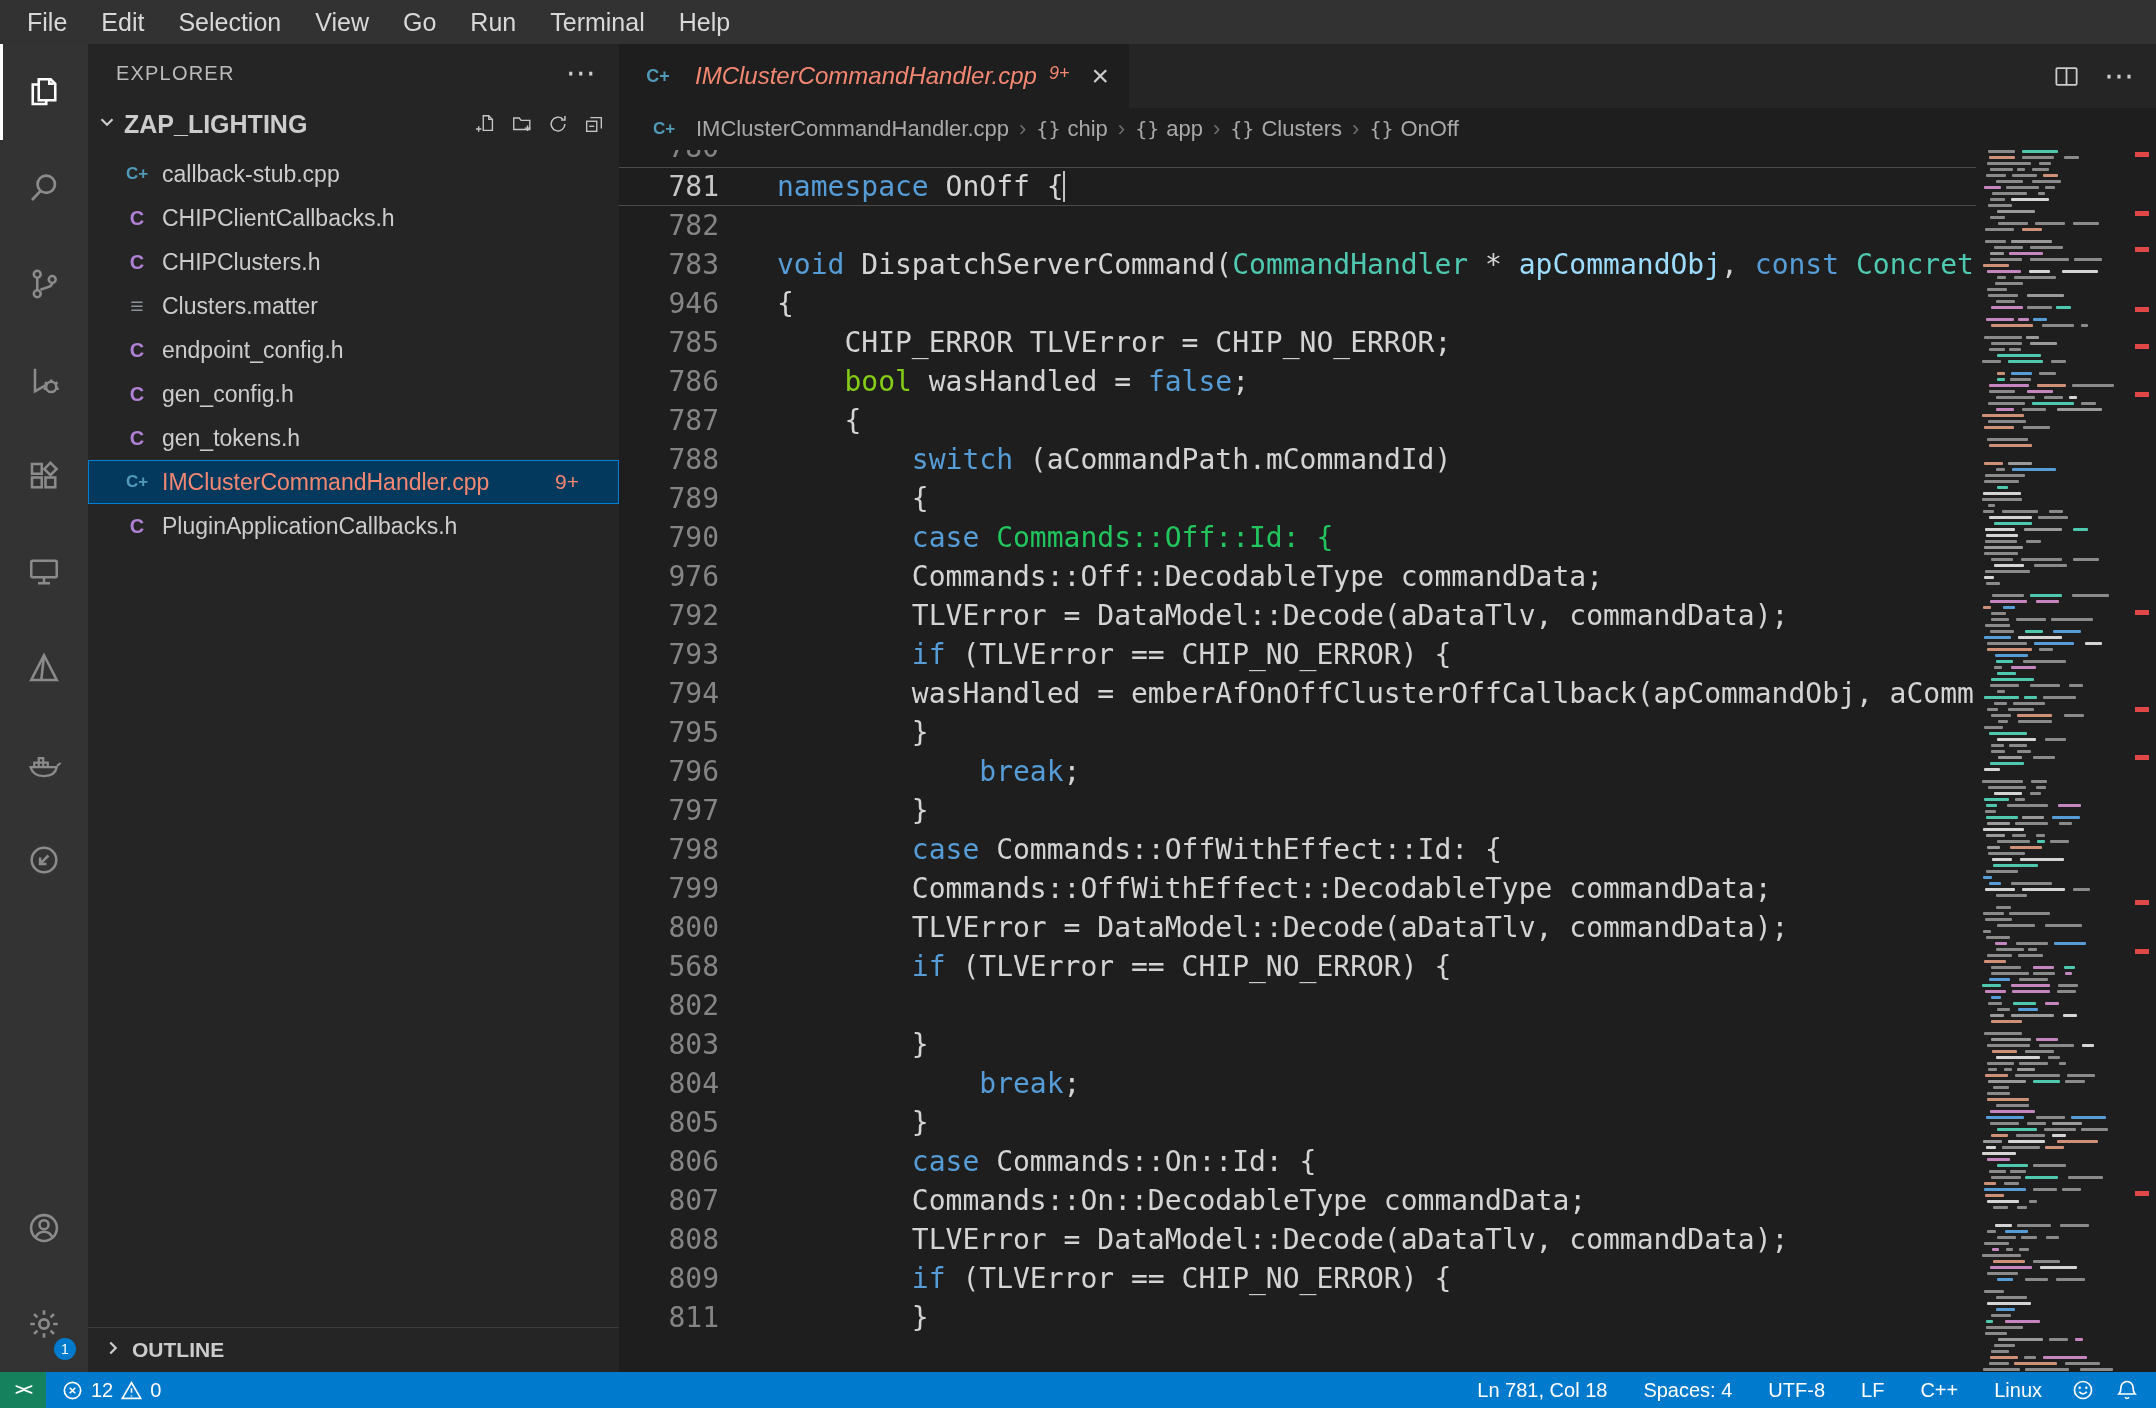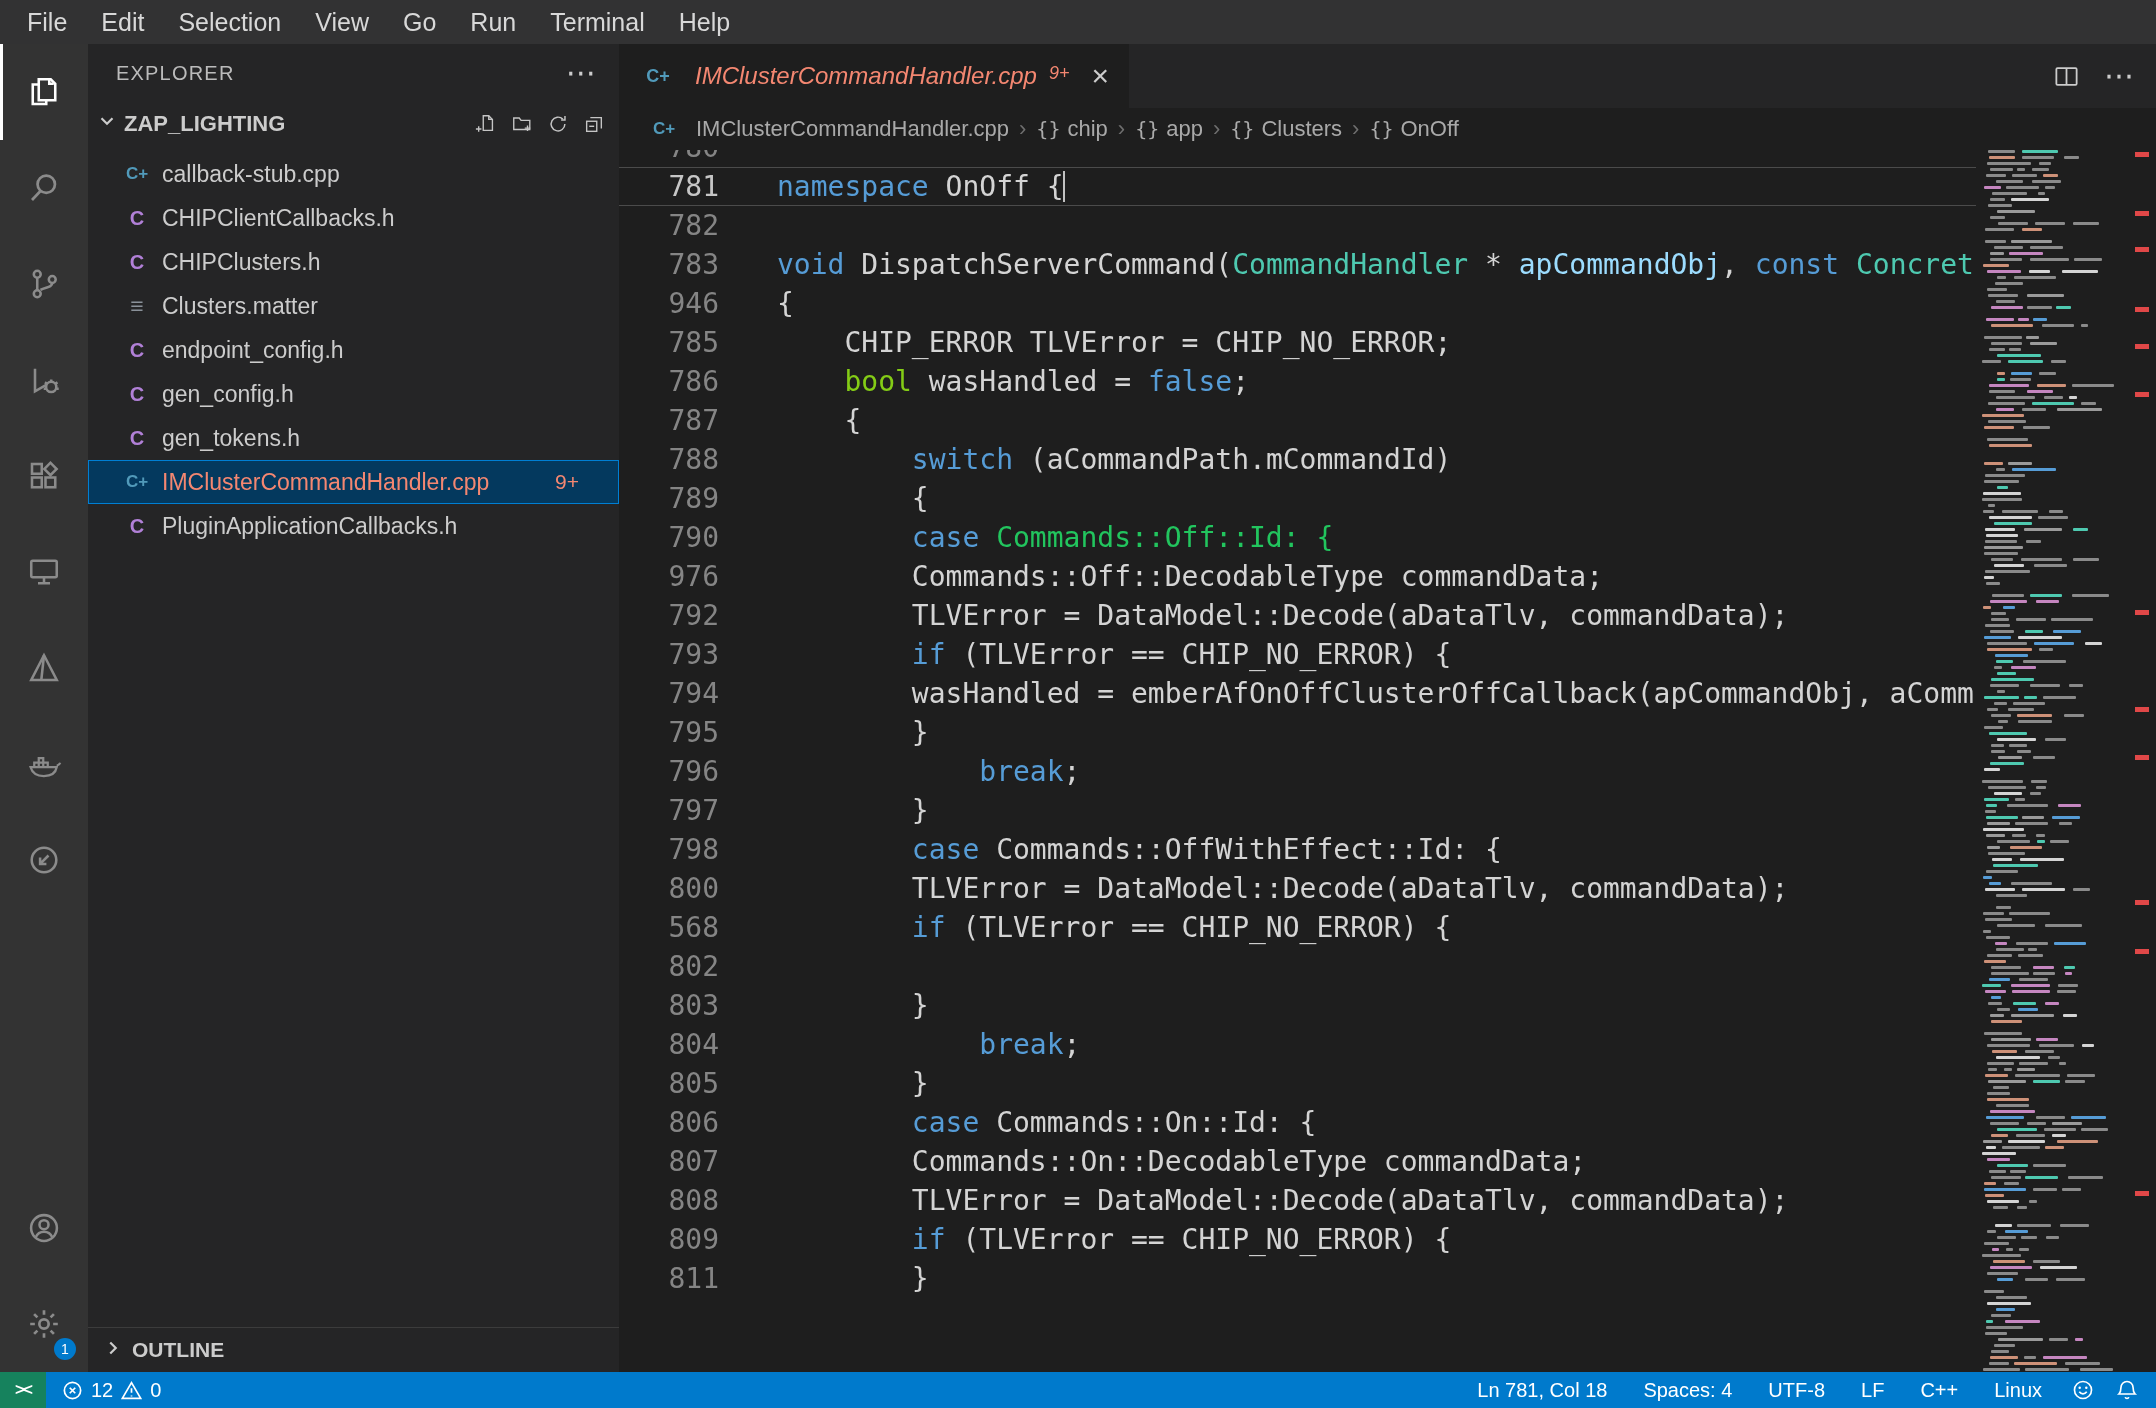--- a/index.html
+++ b/index.html
@@ -20,21 +20,21 @@
   .ab-item svg{width:36px;height:36px;}
   .ab-spacer{flex:1;}
   .badge{position:absolute;right:12px;bottom:12px;min-width:22px;height:22px;border-radius:50%;
     background:#007acc;color:#fff;font-size:14px;display:flex;align-items:center;justify-content:center;}
 
   
   .sidebar{width:531px;background:#252526;color:#cccccc;position:relative;flex:none;display:flex;flex-direction:column;}
   .sb-title{height:58px;display:flex;align-items:center;padding:0 22px 0 28px;font-size:20px;letter-spacing:1.2px;color:#bbbbbb;flex:none;}
   .sb-title .sp{flex:1;}
   .ellip{font-size:30px;color:#cccccc;line-height:10px;}
-  .sb-section{height:44px;display:flex;align-items:center;font-weight:700;font-size:22px;color:#cccccc;padding:0 14px 0 8px;gap:6px;flex:none;}
+  .sb-section{height:44px;display:flex;align-items:center;font-weight:700;font-size:25px;color:#cccccc;padding:0 14px 0 8px;gap:6px;flex:none;}
   .sb-section .sec-label{flex:1;}
   .sec-actions{display:flex;align-items:center;gap:14px;color:#c5c5c5;}
   .sec-actions svg{width:22px;height:22px;}
   .chev svg{width:22px;height:22px;}
   .file-list{padding-top:6px;}
   .frow{height:44px;display:flex;align-items:center;padding-left:34px;font-size:23px;color:#cccccc;box-sizing:border-box;}
   .frow.sel{background:#04395e;outline:1px solid #007fd4;outline-offset:-1px;color:#ffffff;}
   .ficon{width:30px;margin-right:10px;font-weight:700;display:inline-flex;justify-content:center;flex:none;}
   .fname{flex:1;white-space:nowrap;overflow:hidden;}
   .fbadge{font-size:21px;color:#f48771;margin-right:40px;}
@@ -321,20 +321,21 @@
             <div class="cl"><span class="ln">789</span><span class="ct"><span style="color: rgb(212, 212, 212);">        {</span></span></div>
             <div class="cl"><span class="ln">790</span><span class="ct"><span style="color: rgb(212, 212, 212);">        </span><span style="color: rgb(86, 156, 214);">case</span><span style="color: #22c55e;"> Commands::Off::Id: {</span></span></div>
             <div class="cl"><span class="ln">976</span><span class="ct"><span style="color: rgb(212, 212, 212);">        Commands::Off::DecodableType commandData;</span></span></div>
             <div class="cl"><span class="ln">792</span><span class="ct"><span style="color: rgb(212, 212, 212);">        TLVError = DataModel::Decode(aDataTlv, commandData);</span></span></div>
             <div class="cl"><span class="ln">793</span><span class="ct"><span style="color: rgb(212, 212, 212);">        </span><span style="color: rgb(86, 156, 214);">if</span><span style="color: rgb(212, 212, 212);"> (TLVError == CHIP_NO_ERROR) {</span></span></div>
             <div class="cl"><span class="ln">794</span><span class="ct"><span style="color: rgb(212, 212, 212);">        wasHandled = emberAfOnOffClusterOffCallback(apCommandObj, aComm</span></span></div>
             <div class="cl"><span class="ln">795</span><span class="ct"><span style="color: rgb(212, 212, 212);">        }</span></span></div>
             <div class="cl"><span class="ln">796</span><span class="ct"><span style="color: rgb(212, 212, 212);">            </span><span style="color: rgb(86, 156, 214);">break</span><span style="color: rgb(212, 212, 212);">;</span></span></div>
             <div class="cl"><span class="ln">797</span><span class="ct"><span style="color: rgb(212, 212, 212);">        }</span></span></div>
             <div class="cl"><span class="ln">798</span><span class="ct"><span style="color: rgb(212, 212, 212);">        </span><span style="color: rgb(86, 156, 214);">case</span><span style="color: rgb(212, 212, 212);"> Commands::OffWithEffect::Id: {</span></span></div>
+            <div class="cl"><span class="ln">799</span><span class="ct"><span style="color: rgb(212, 212, 212);">        Commands::OffWithEffect::DecodableType commandData;</span></span></div>
             <div class="cl"><span class="ln">800</span><span class="ct"><span style="color: rgb(212, 212, 212);">        TLVError = DataModel::Decode(aDataTlv, commandData);</span></span></div>
             <div class="cl"><span class="ln">568</span><span class="ct"><span style="color: rgb(212, 212, 212);">        </span><span style="color: rgb(86, 156, 214);">if</span><span style="color: rgb(212, 212, 212);"> (TLVError == CHIP_NO_ERROR) {</span></span></div>
             <div class="cl"><span class="ln">802</span></div>
             <div class="cl"><span class="ln">803</span><span class="ct"><span style="color: rgb(212, 212, 212);">        }</span></span></div>
             <div class="cl"><span class="ln">804</span><span class="ct"><span style="color: rgb(212, 212, 212);">            </span><span style="color: rgb(86, 156, 214);">break</span><span style="color: rgb(212, 212, 212);">;</span></span></div>
             <div class="cl"><span class="ln">805</span><span class="ct"><span style="color: rgb(212, 212, 212);">        }</span></span></div>
             <div class="cl"><span class="ln">806</span><span class="ct"><span style="color: rgb(212, 212, 212);">        </span><span style="color: rgb(86, 156, 214);">case</span><span style="color: rgb(212, 212, 212);"> Commands::On::Id: {</span></span></div>
             <div class="cl"><span class="ln">807</span><span class="ct"><span style="color: rgb(212, 212, 212);">        Commands::On::DecodableType commandData;</span></span></div>
             <div class="cl"><span class="ln">808</span><span class="ct"><span style="color: rgb(212, 212, 212);">        TLVError = DataModel::Decode(aDataTlv, commandData);</span></span></div>
             <div class="cl"><span class="ln">809</span><span class="ct"><span style="color: rgb(212, 212, 212);">        </span><span style="color: rgb(86, 156, 214);">if</span><span style="color: rgb(212, 212, 212);"> (TLVError == CHIP_NO_ERROR) {</span></span></div>

